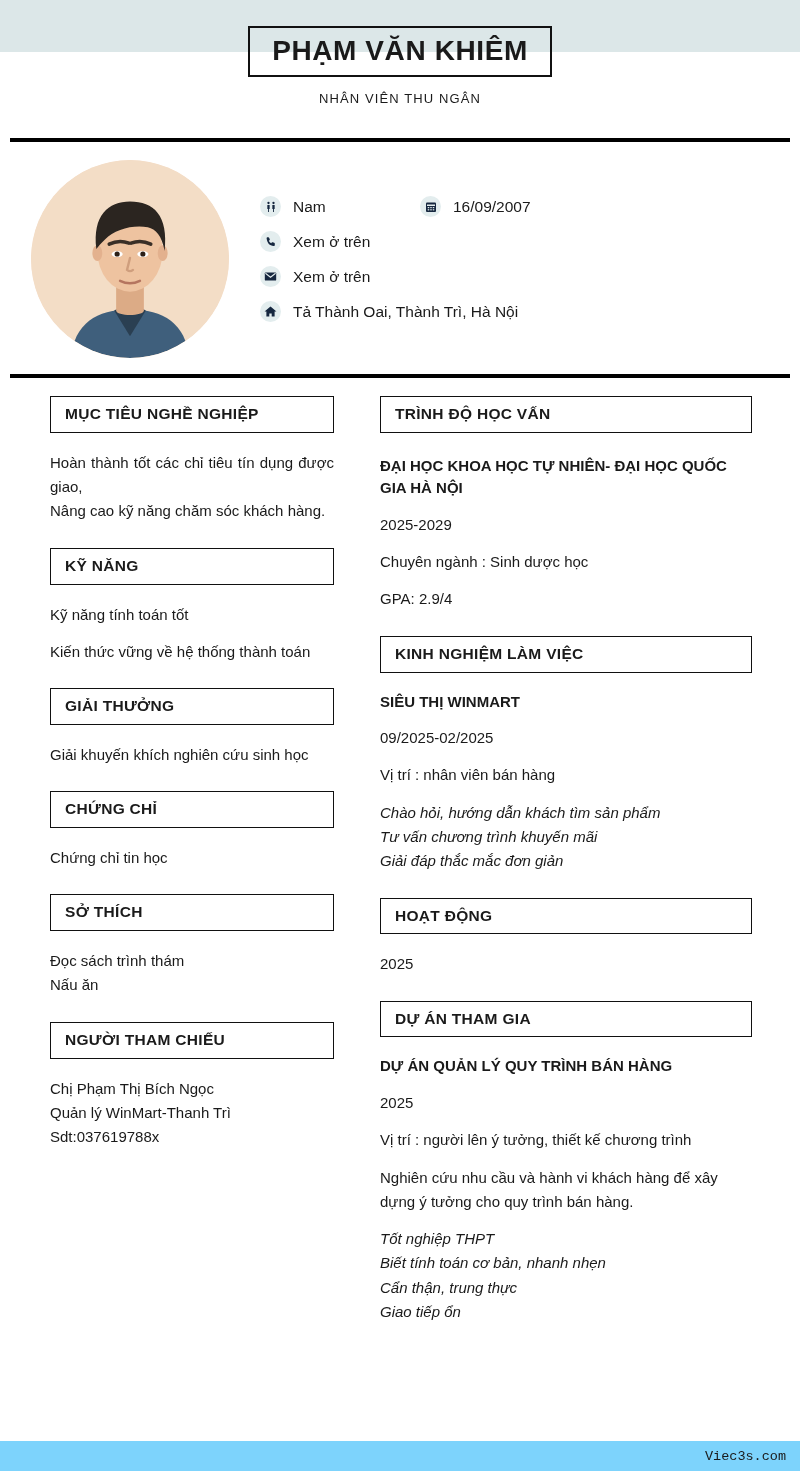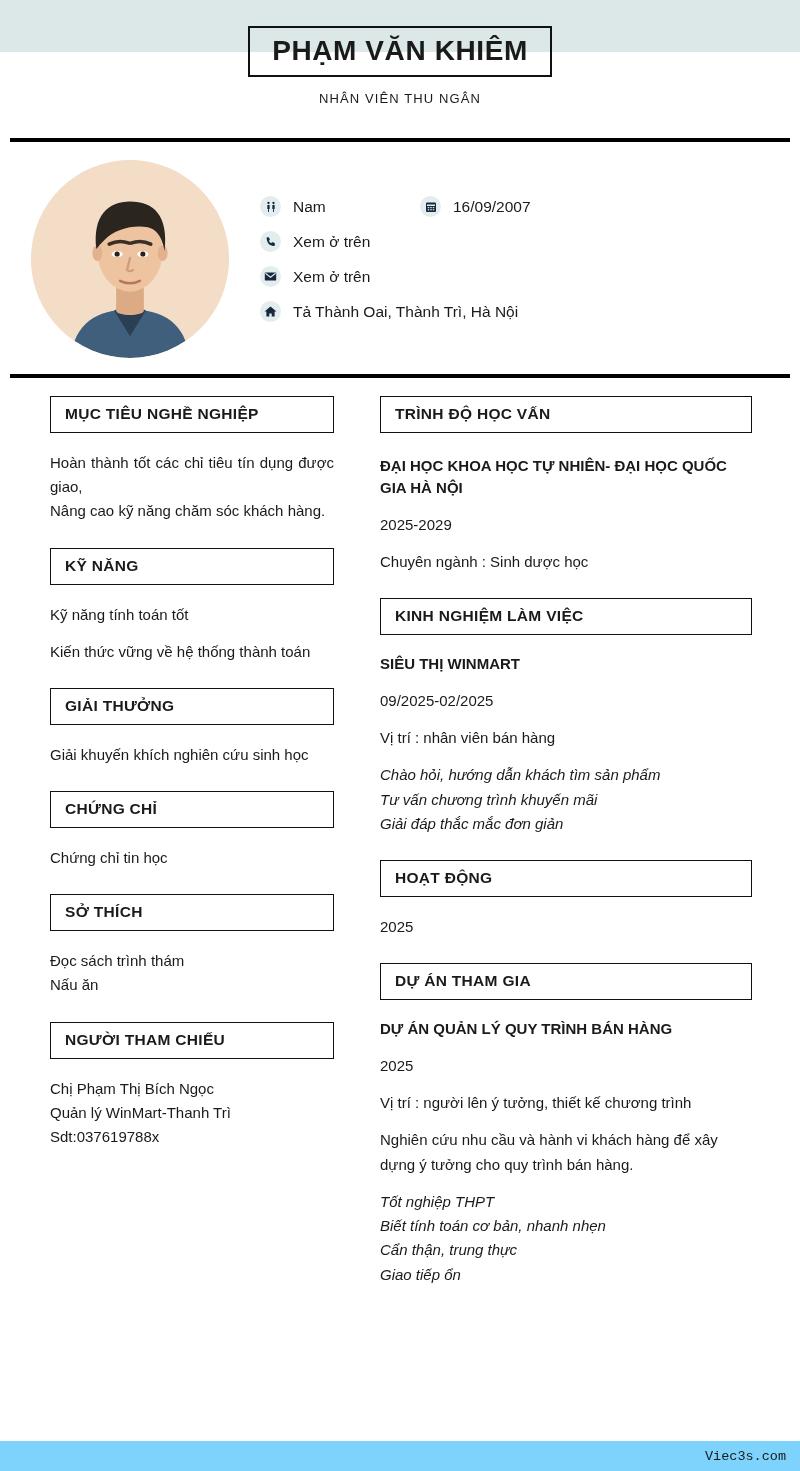--- a/index.html
+++ b/index.html
@@ -333,20 +333,21 @@
     <div class="sec-head sec-gap">NGƯỜI THAM CHIẾU</div>
     <div class="para nojust last">Chị Phạm Thị Bích Ngọc<br>Quản lý WinMart-Thanh Trì<br>Sdt:037619788x</div>
   </div>
 
   <div class="col-right">
 
     <div class="sec-head first">TRÌNH ĐỘ HỌC VẤN</div>
     <div class="sub-title" style="margin-top:22px;">ĐẠI HỌC KHOA HỌC TỰ NHIÊN- ĐẠI HỌC QUỐC GIA HÀ NỘI</div>
     <div class="para nojust">2025-2029</div>
     <div class="para nojust">Chuyên ngành : Sinh dược học</div>
+    <div class="para nojust">GPA: 2.9/4</div>
 
     <div class="sec-head sec-gap">KINH NGHIỆM LÀM VIỆC</div>
     <div class="sub-title" style="margin-top:18px;">SIÊU THỊ WINMART</div>
     <div class="para nojust">09/2025-02/2025</div>
     <div class="para nojust">Vị trí : nhân viên bán hàng</div>
     <div class="block-lines">Chào hỏi, hướng dẫn khách tìm sản phẩm<br>Tư vấn chương trình khuyến mãi<br>Giải đáp thắc mắc đơn giản</div>
 
     <div class="sec-head sec-gap">HOẠT ĐỘNG</div>
     <div class="para nojust">2025</div>
 

